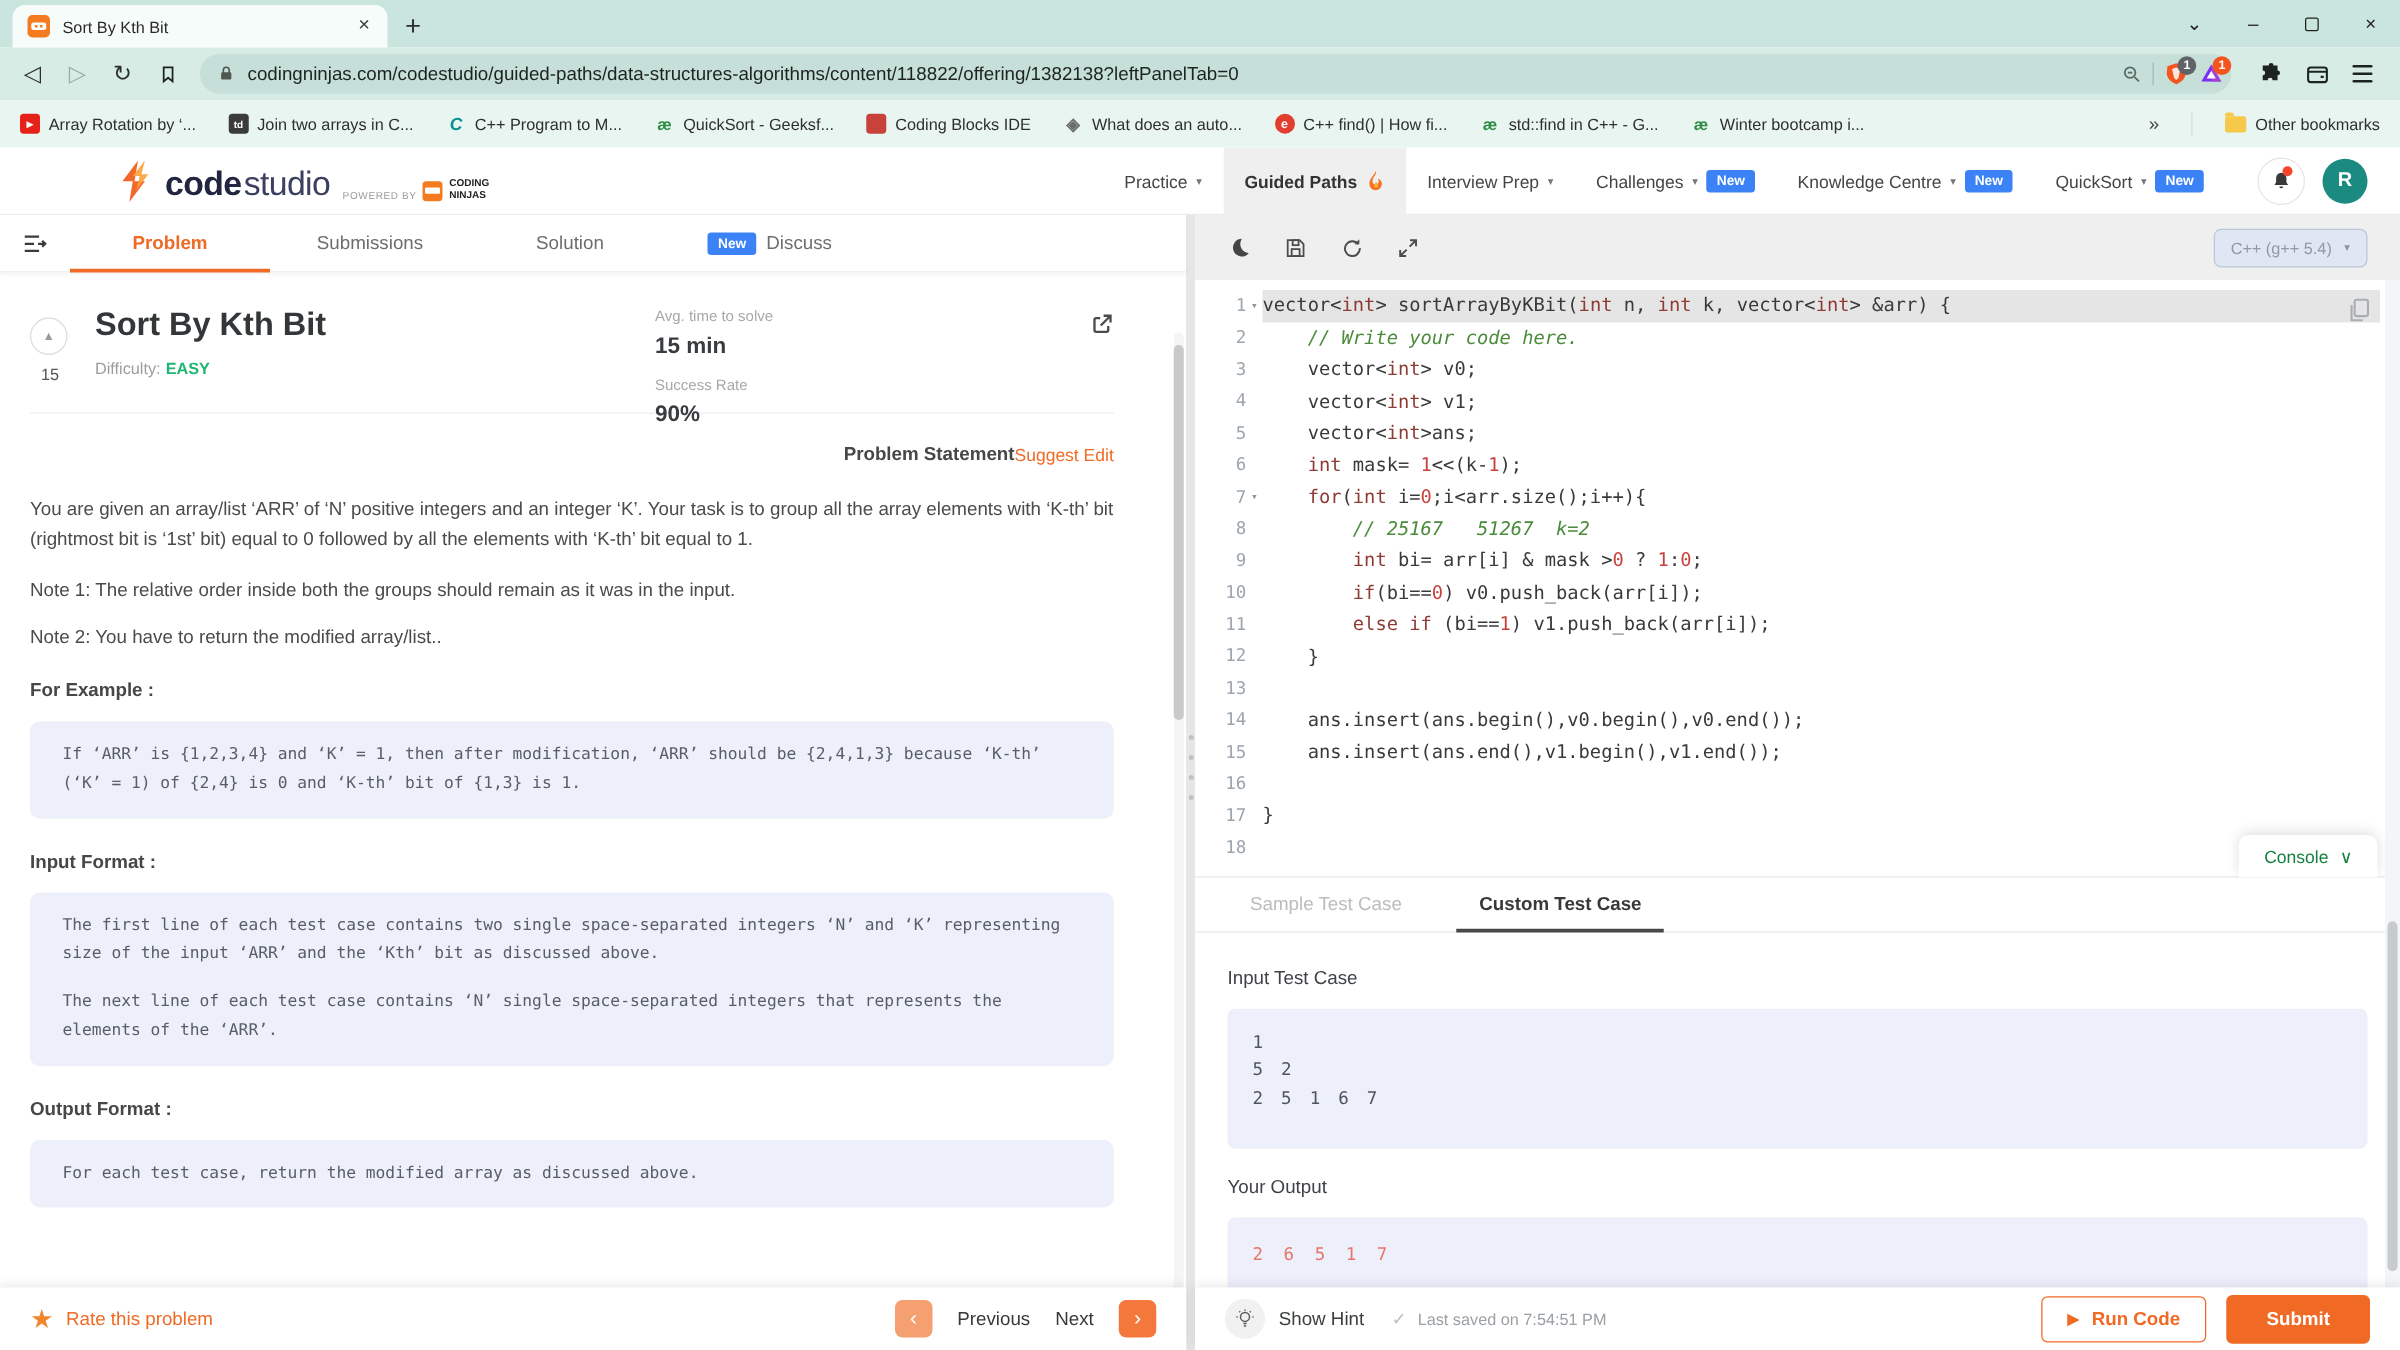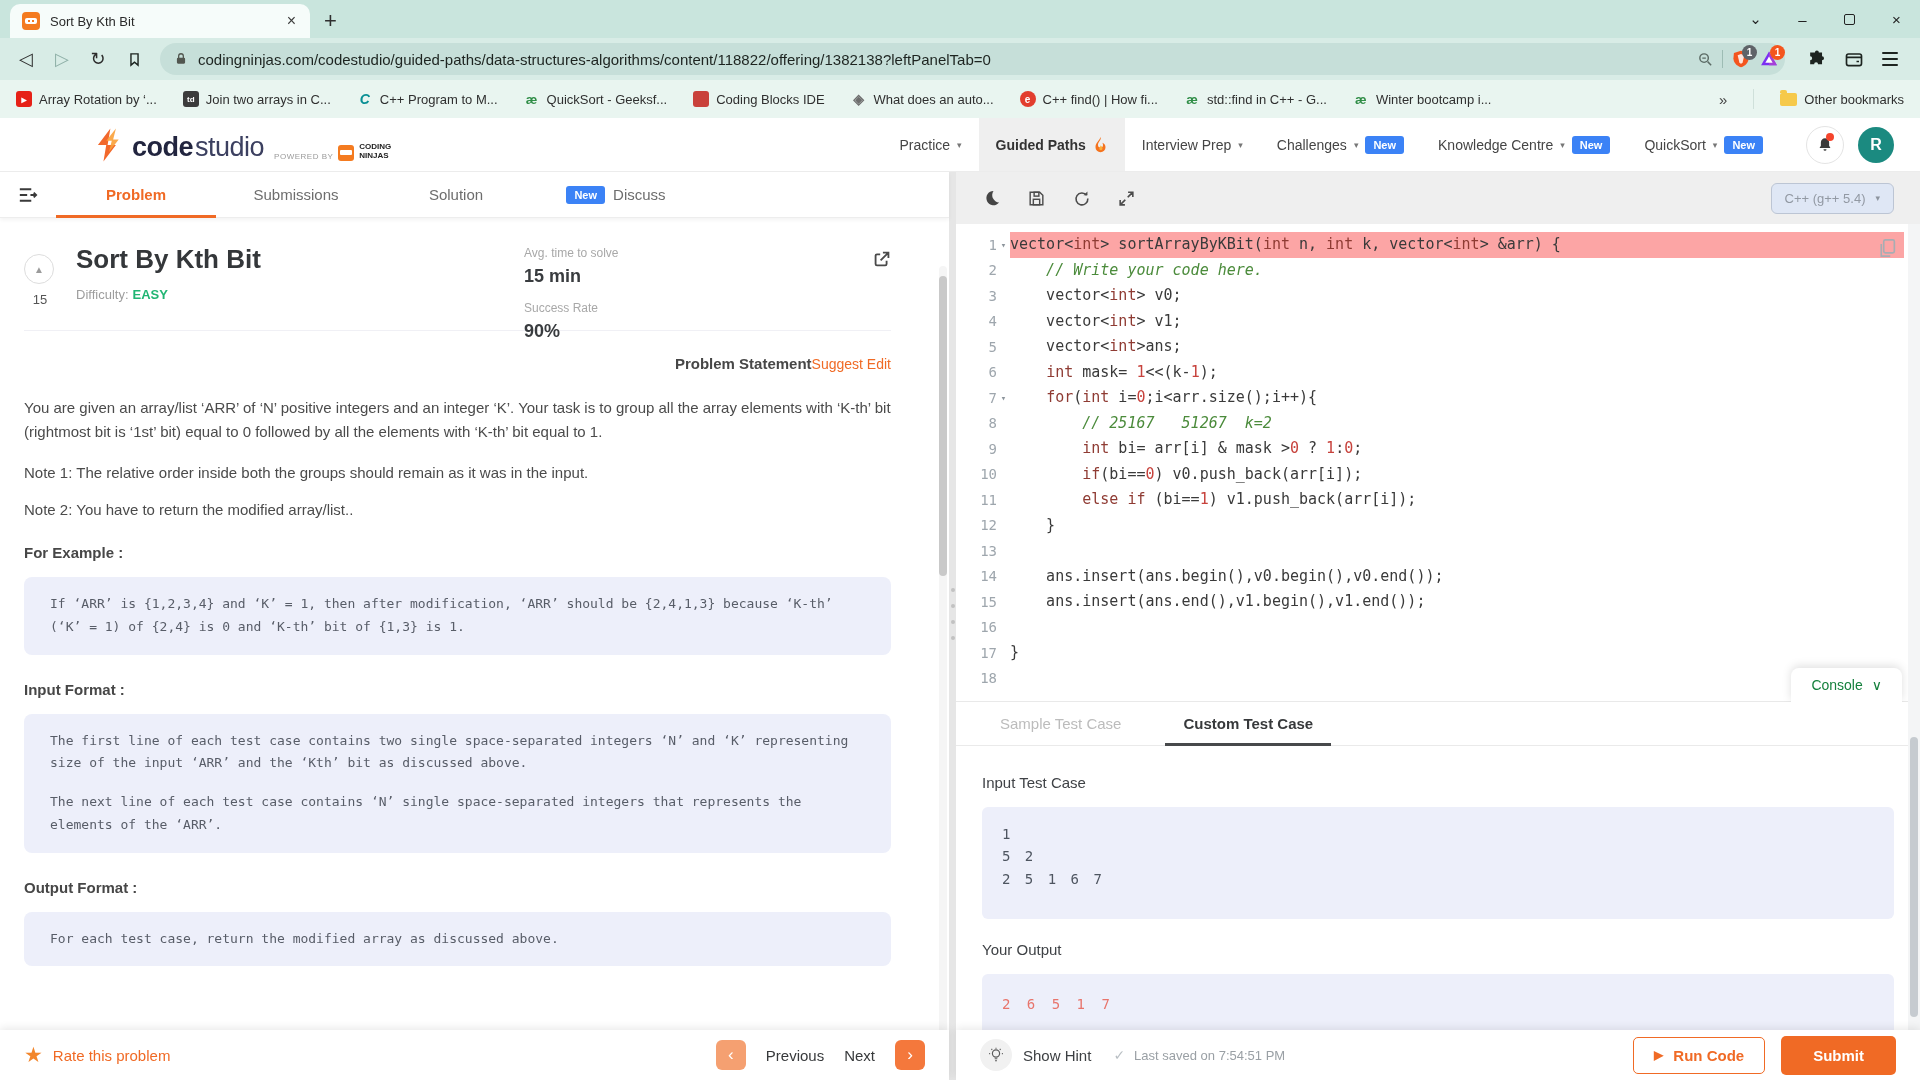--- a/index.html
+++ b/index.html
@@ -118,21 +118,21 @@
   .ed-toolbar { height:52px; flex:none; background:#efefef; display:flex; align-items:center; gap:26px; padding:0 26px; }
   .tool-ic { color:#4c4c4c; }
   .lang-select { margin-left:auto; background:#dfe7f5; border:1px solid #bcc5d4; border-radius:6px; color:#9299a3; font-size:13px; padding:7px 13px; display:flex; align-items:center; gap:10px; }
   .lang-caret { font-size:9px; color:#8d949e; }
   .ed-area { height:478px; flex:none; position:relative; font-family:"DejaVu Sans Mono",monospace; overflow:hidden; }
   .ed-gutter { position:absolute; left:0; top:8px; width:54px; }
   .ln { height:25.5px; display:flex; align-items:center; justify-content:flex-end; color:#9ea6ad; font-size:14px; }
   .ln .fold { width:13px; font-size:9px; color:#8d959c; font-style:normal; text-align:center; }
   .ed-code { position:absolute; left:54px; top:8px; right:16px; }
   .cl { height:25.5px; line-height:25.5px; white-space:pre; font-size:15px; }
-  .cl.hl { background:#fca5a5; }
+  .cl.hl { background:#e5e5e5; }
   .tk-p { color:#3a3a3a; } .tk-k { color:#8f3b33; } .tk-n { color:#c7423c; } .tk-c { color:#4b8b3b; font-style:italic; }
   .copy-btn { position:absolute; right:24px; top:14px; }
   .console-tab { position:absolute; right:18px; bottom:0; background:#fff; border-radius:8px 8px 0 0; box-shadow:0 -2px 10px rgba(0,0,0,.13); padding:9px 20px; font-family:"Liberation Sans",sans-serif; font-size:14px; color:#15803d; display:flex; gap:9px; align-items:center; }
   .ed-sb-track { position:absolute; right:2px; top:6px; width:8px; height:462px; background:#f3f4f5; border-radius:4px; }
   .ed-sb-thumb { position:absolute; right:2px; top:8px; width:8px; height:170px; background:#d3d6d9; border-radius:4px; }
 
   .tc-panel { flex:1; background:#fff; box-shadow:0 -1px 0 #e9e9e9; overflow:hidden; }
   .tc-tabs { height:44px; display:flex; border-bottom:1px solid #eaeaea; padding-left:26px; }
   .tc-tab { display:flex; align-items:center; padding:0 18px; font-size:15px; color:#bcbcbc; position:relative; }
   .tc-tab.active { color:#37393b; font-weight:600; }

